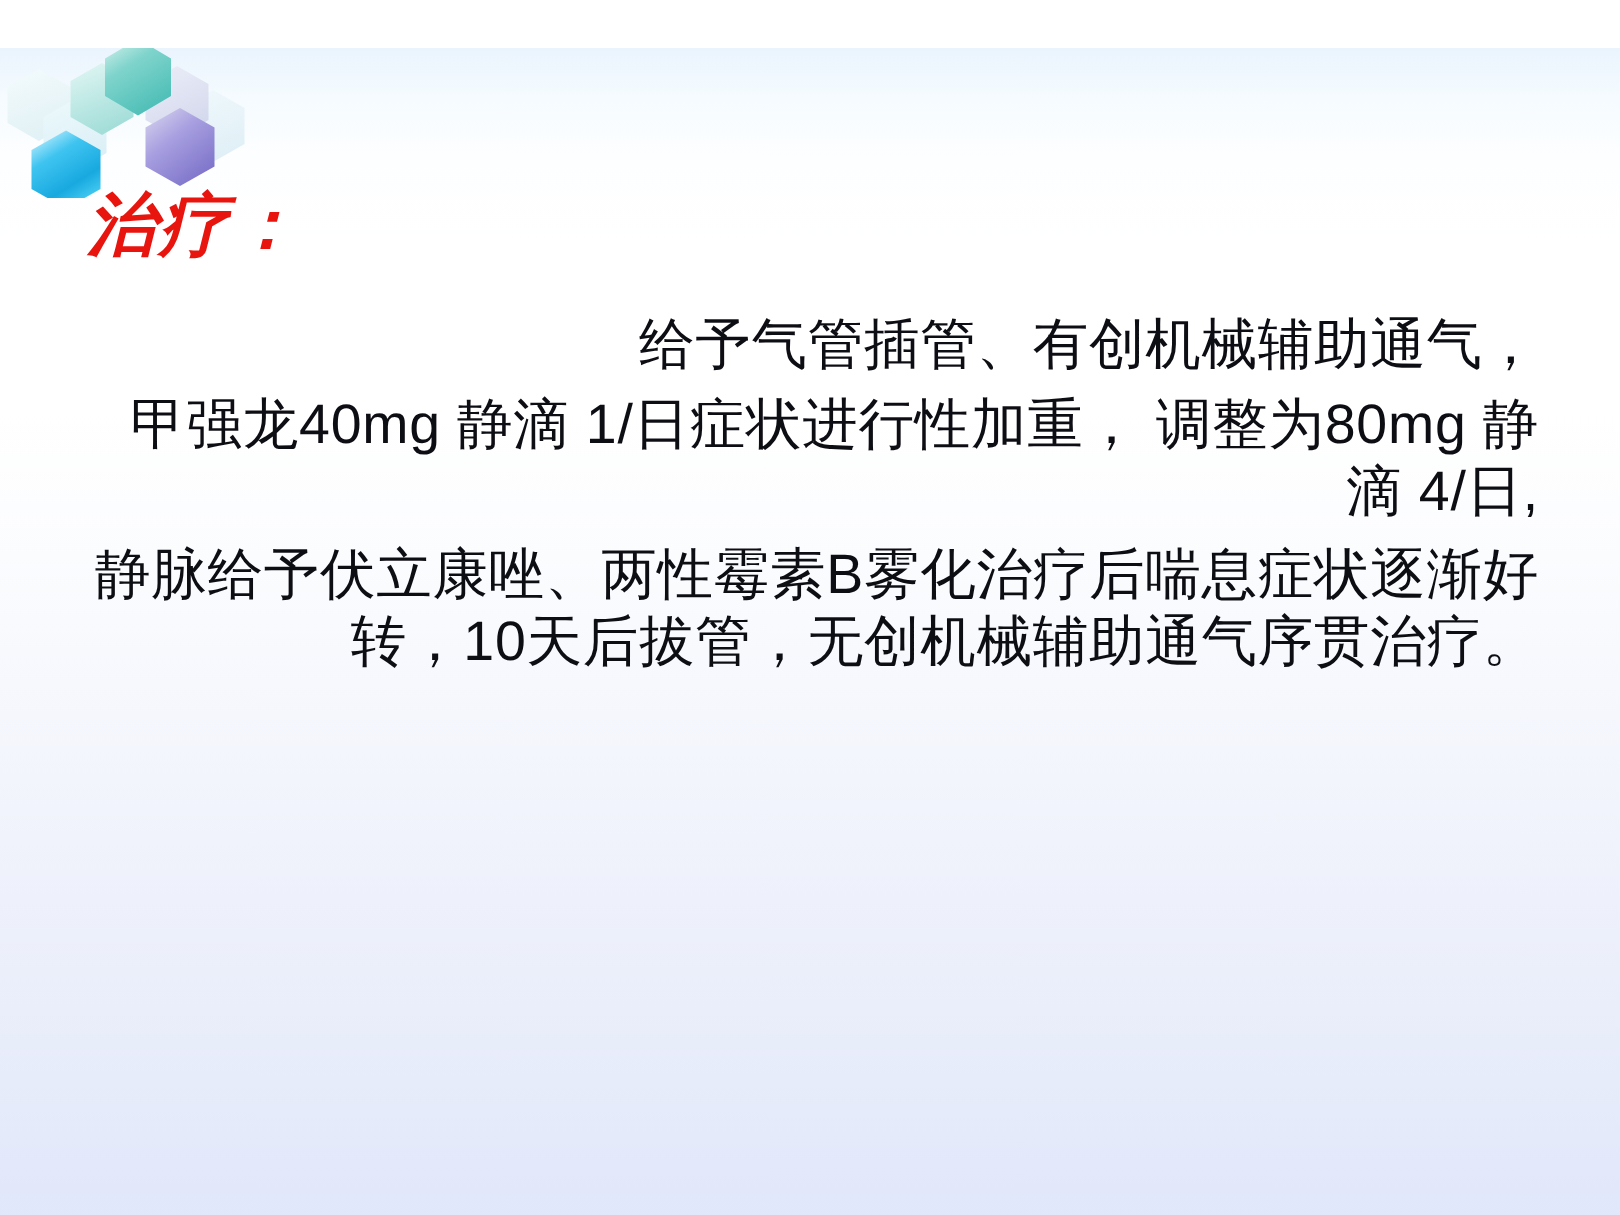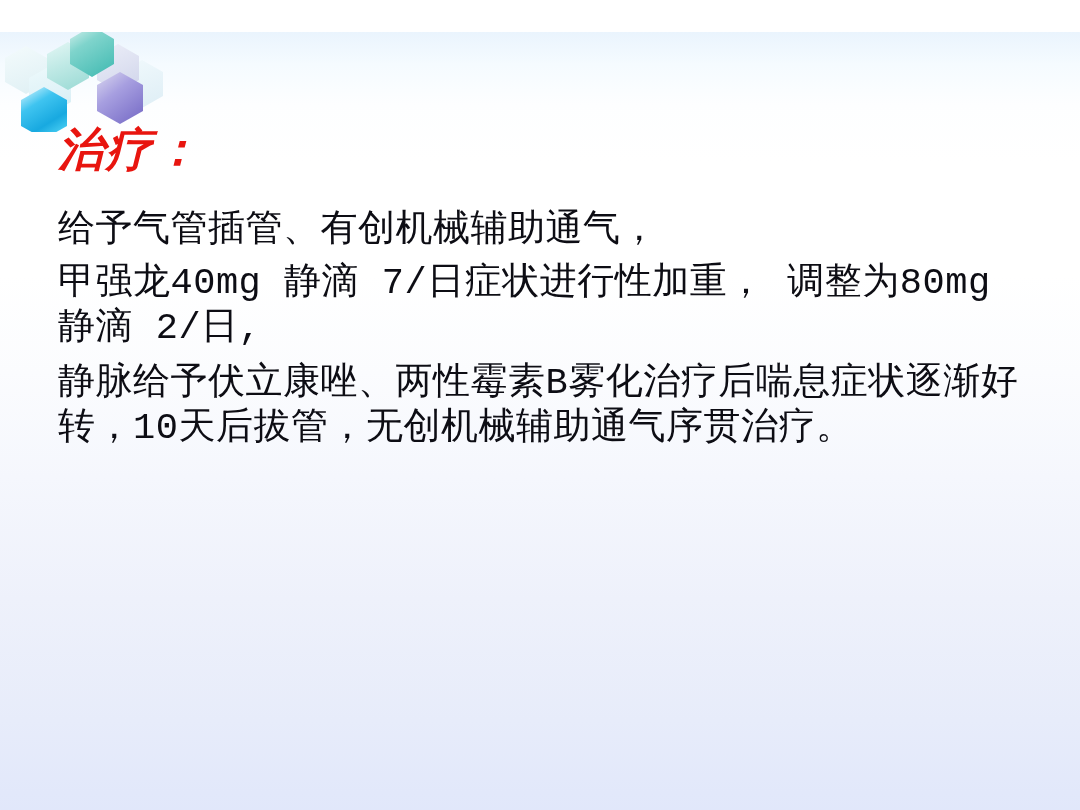--- a/index.html
+++ b/index.html
@@ -61,26 +61,26 @@
 
   
   #body-text {
     position: absolute;
     left: 58px;
     top: 176px;
     width: 968px;
   }
 
   .para {
-    font-family: Liberation Mono, monospace;
+    font-family: Liberation Sans, sans-serif;
     font-size: 37px;
     line-height: 1.20;
     color: #0d0d14;
     letter-spacing: 0.5px;
-    text-align: left;
+    text-align: right;
     margin: 0 0 9px 0;
     word-break: break-all;
   }
   .para.p2 { margin-bottom: 11px; }
   .para.p3 { margin-bottom: 11px; }
   .para.p4 { margin-bottom: 0; }
 </style>
 </head>
 <body>
 
@@ -140,17 +140,17 @@
       <polygon fill="url(#gPurple)" points="120,40 143,53 143,79 120,92 97,79 97,53"></polygon>
 
       <polygon fill="url(#gCyan)" points="44,55 67,68 67,94 44,107 21,94 21,68"></polygon>
     </svg>
   </div>
 
   <div id="title" style="color:#e8150f">治疗：</div>
 
   <div id="body-text">
     <p class="para p1">给予气管插管、有创机械辅助通气，</p>
-    <p class="para p2">甲强龙40mg 静滴 7/日症状进行性加重， 调整为80mg 静滴 2/日,</p>
+    <p class="para p2">甲强龙40mg 静滴 1/日症状进行性加重， 调整为80mg 静滴 4/日,</p>
     <p class="para p4">静脉给予伏立康唑、两性霉素B雾化治疗后喘息症状逐渐好转，10天后拔管，无创机械辅助通气序贯治疗。</p>
   </div>
 
 </div>
 
 </body></html>

